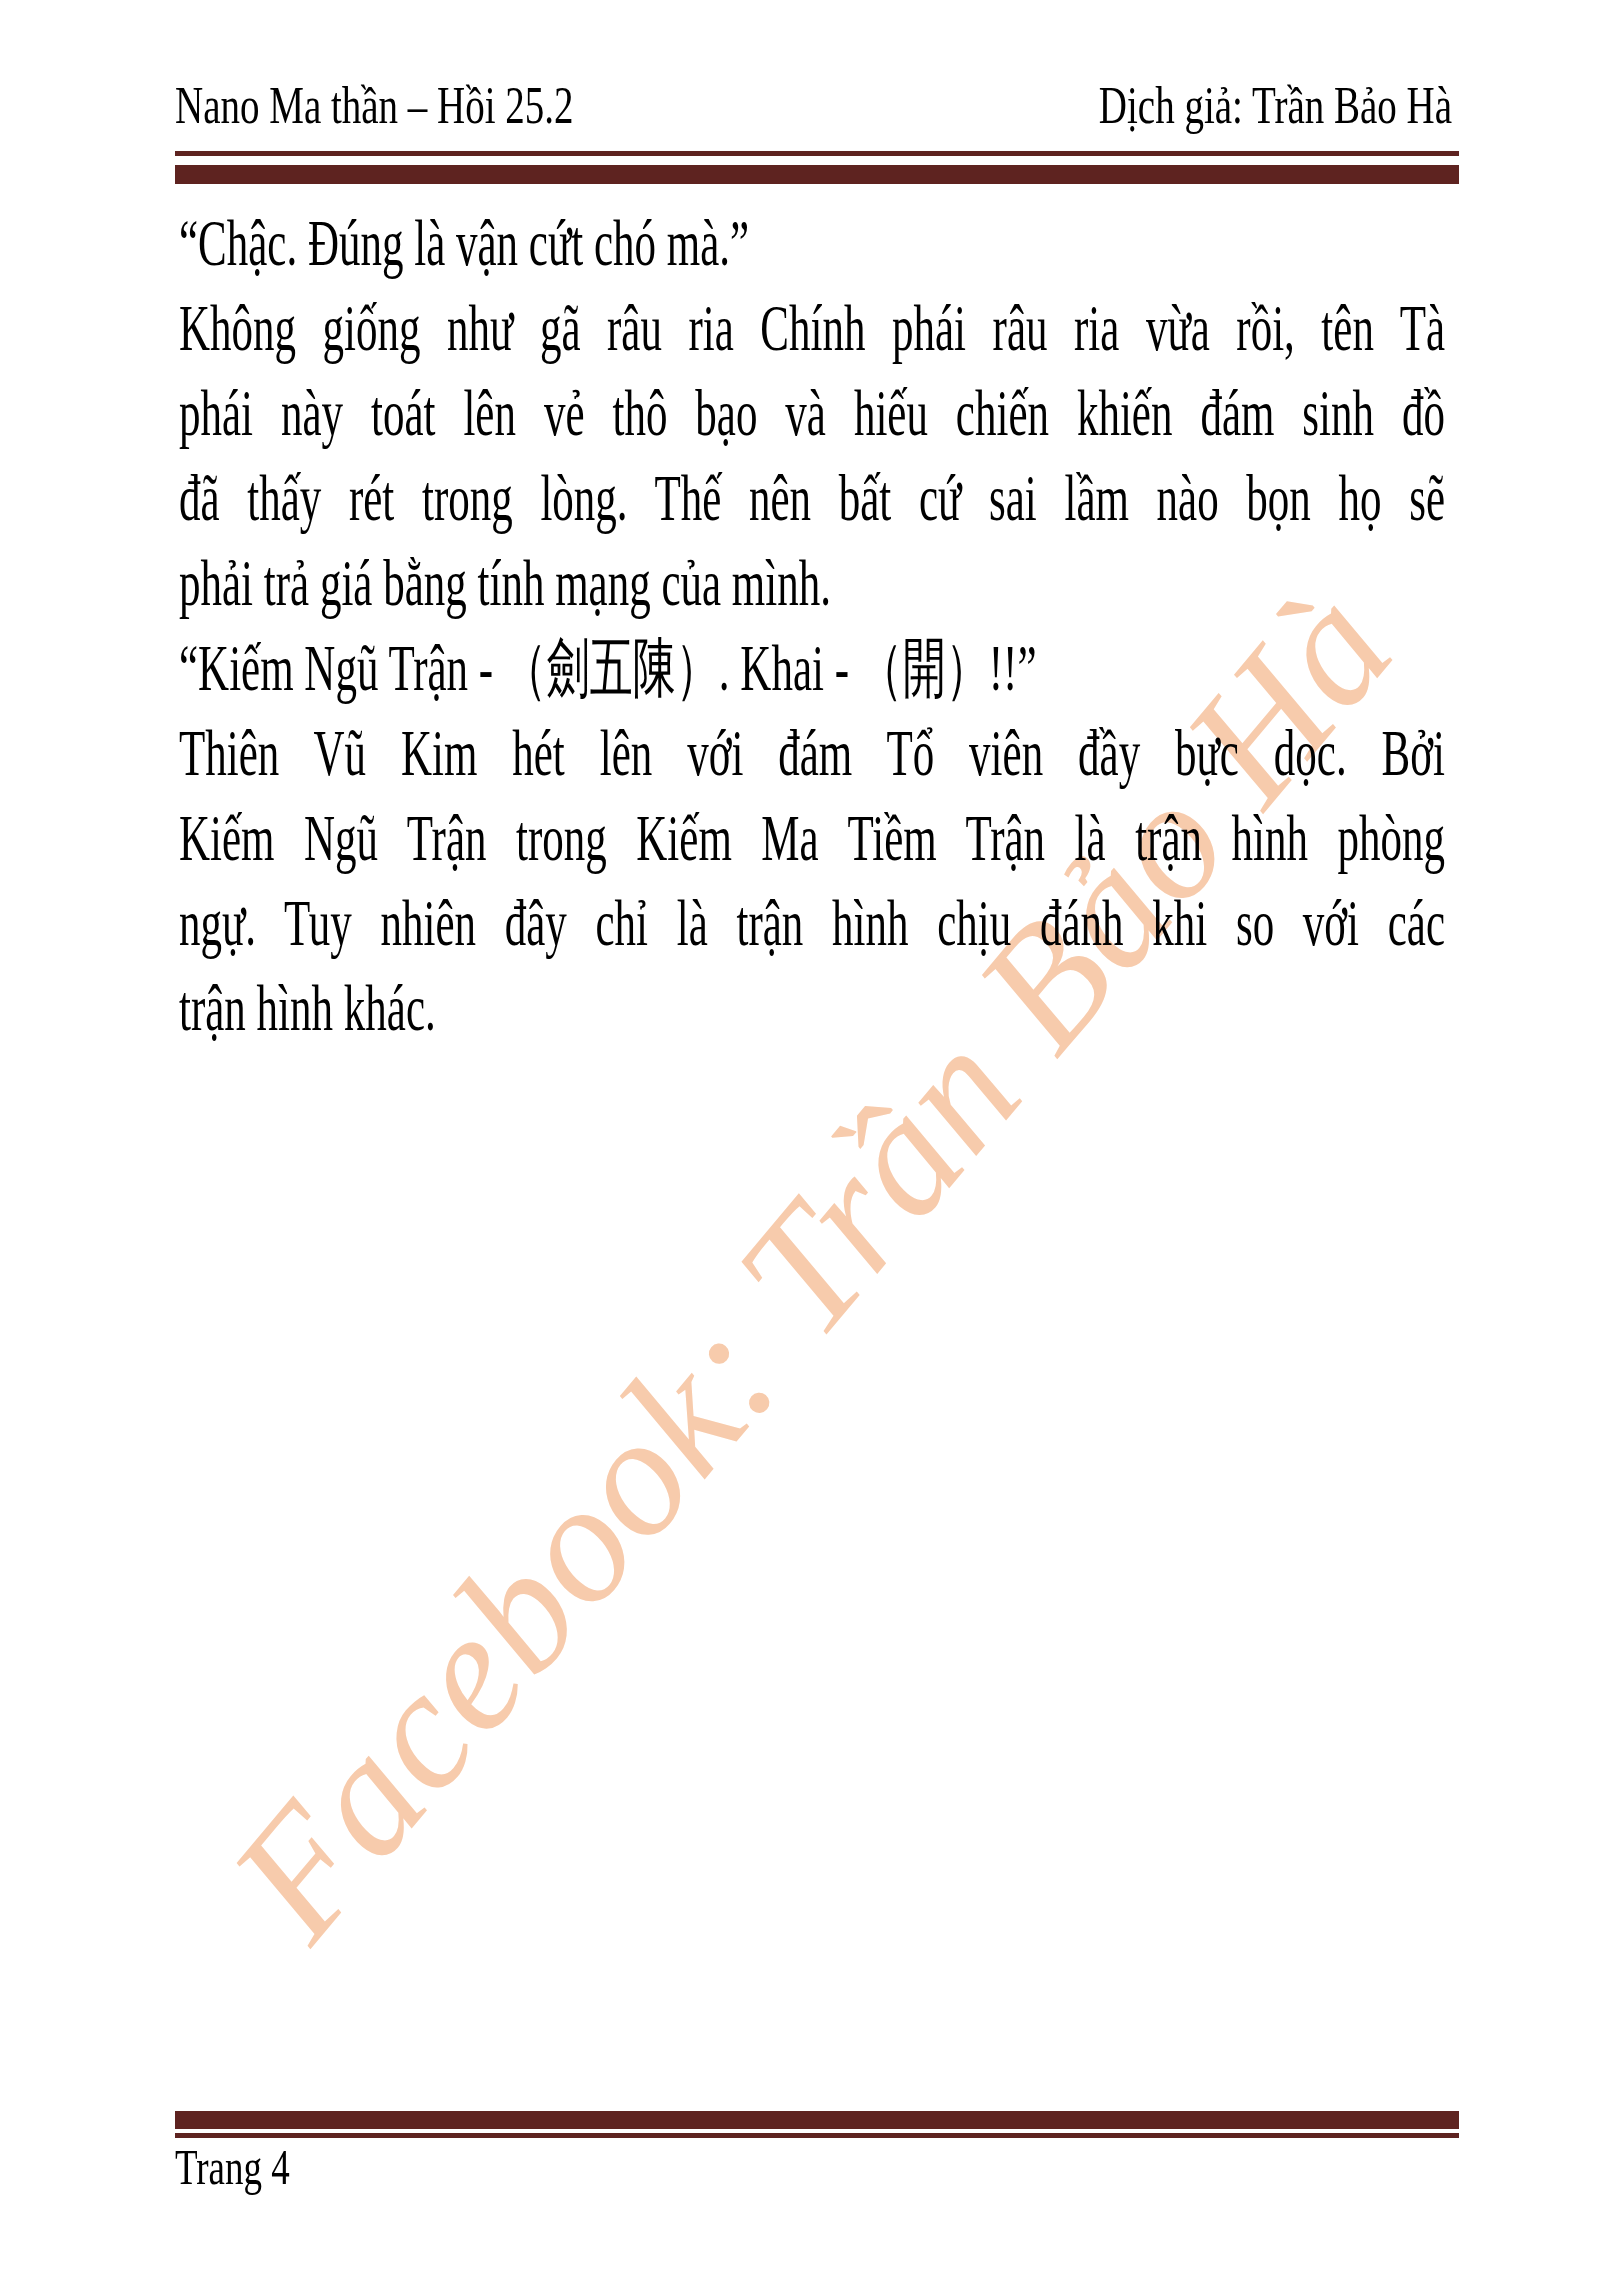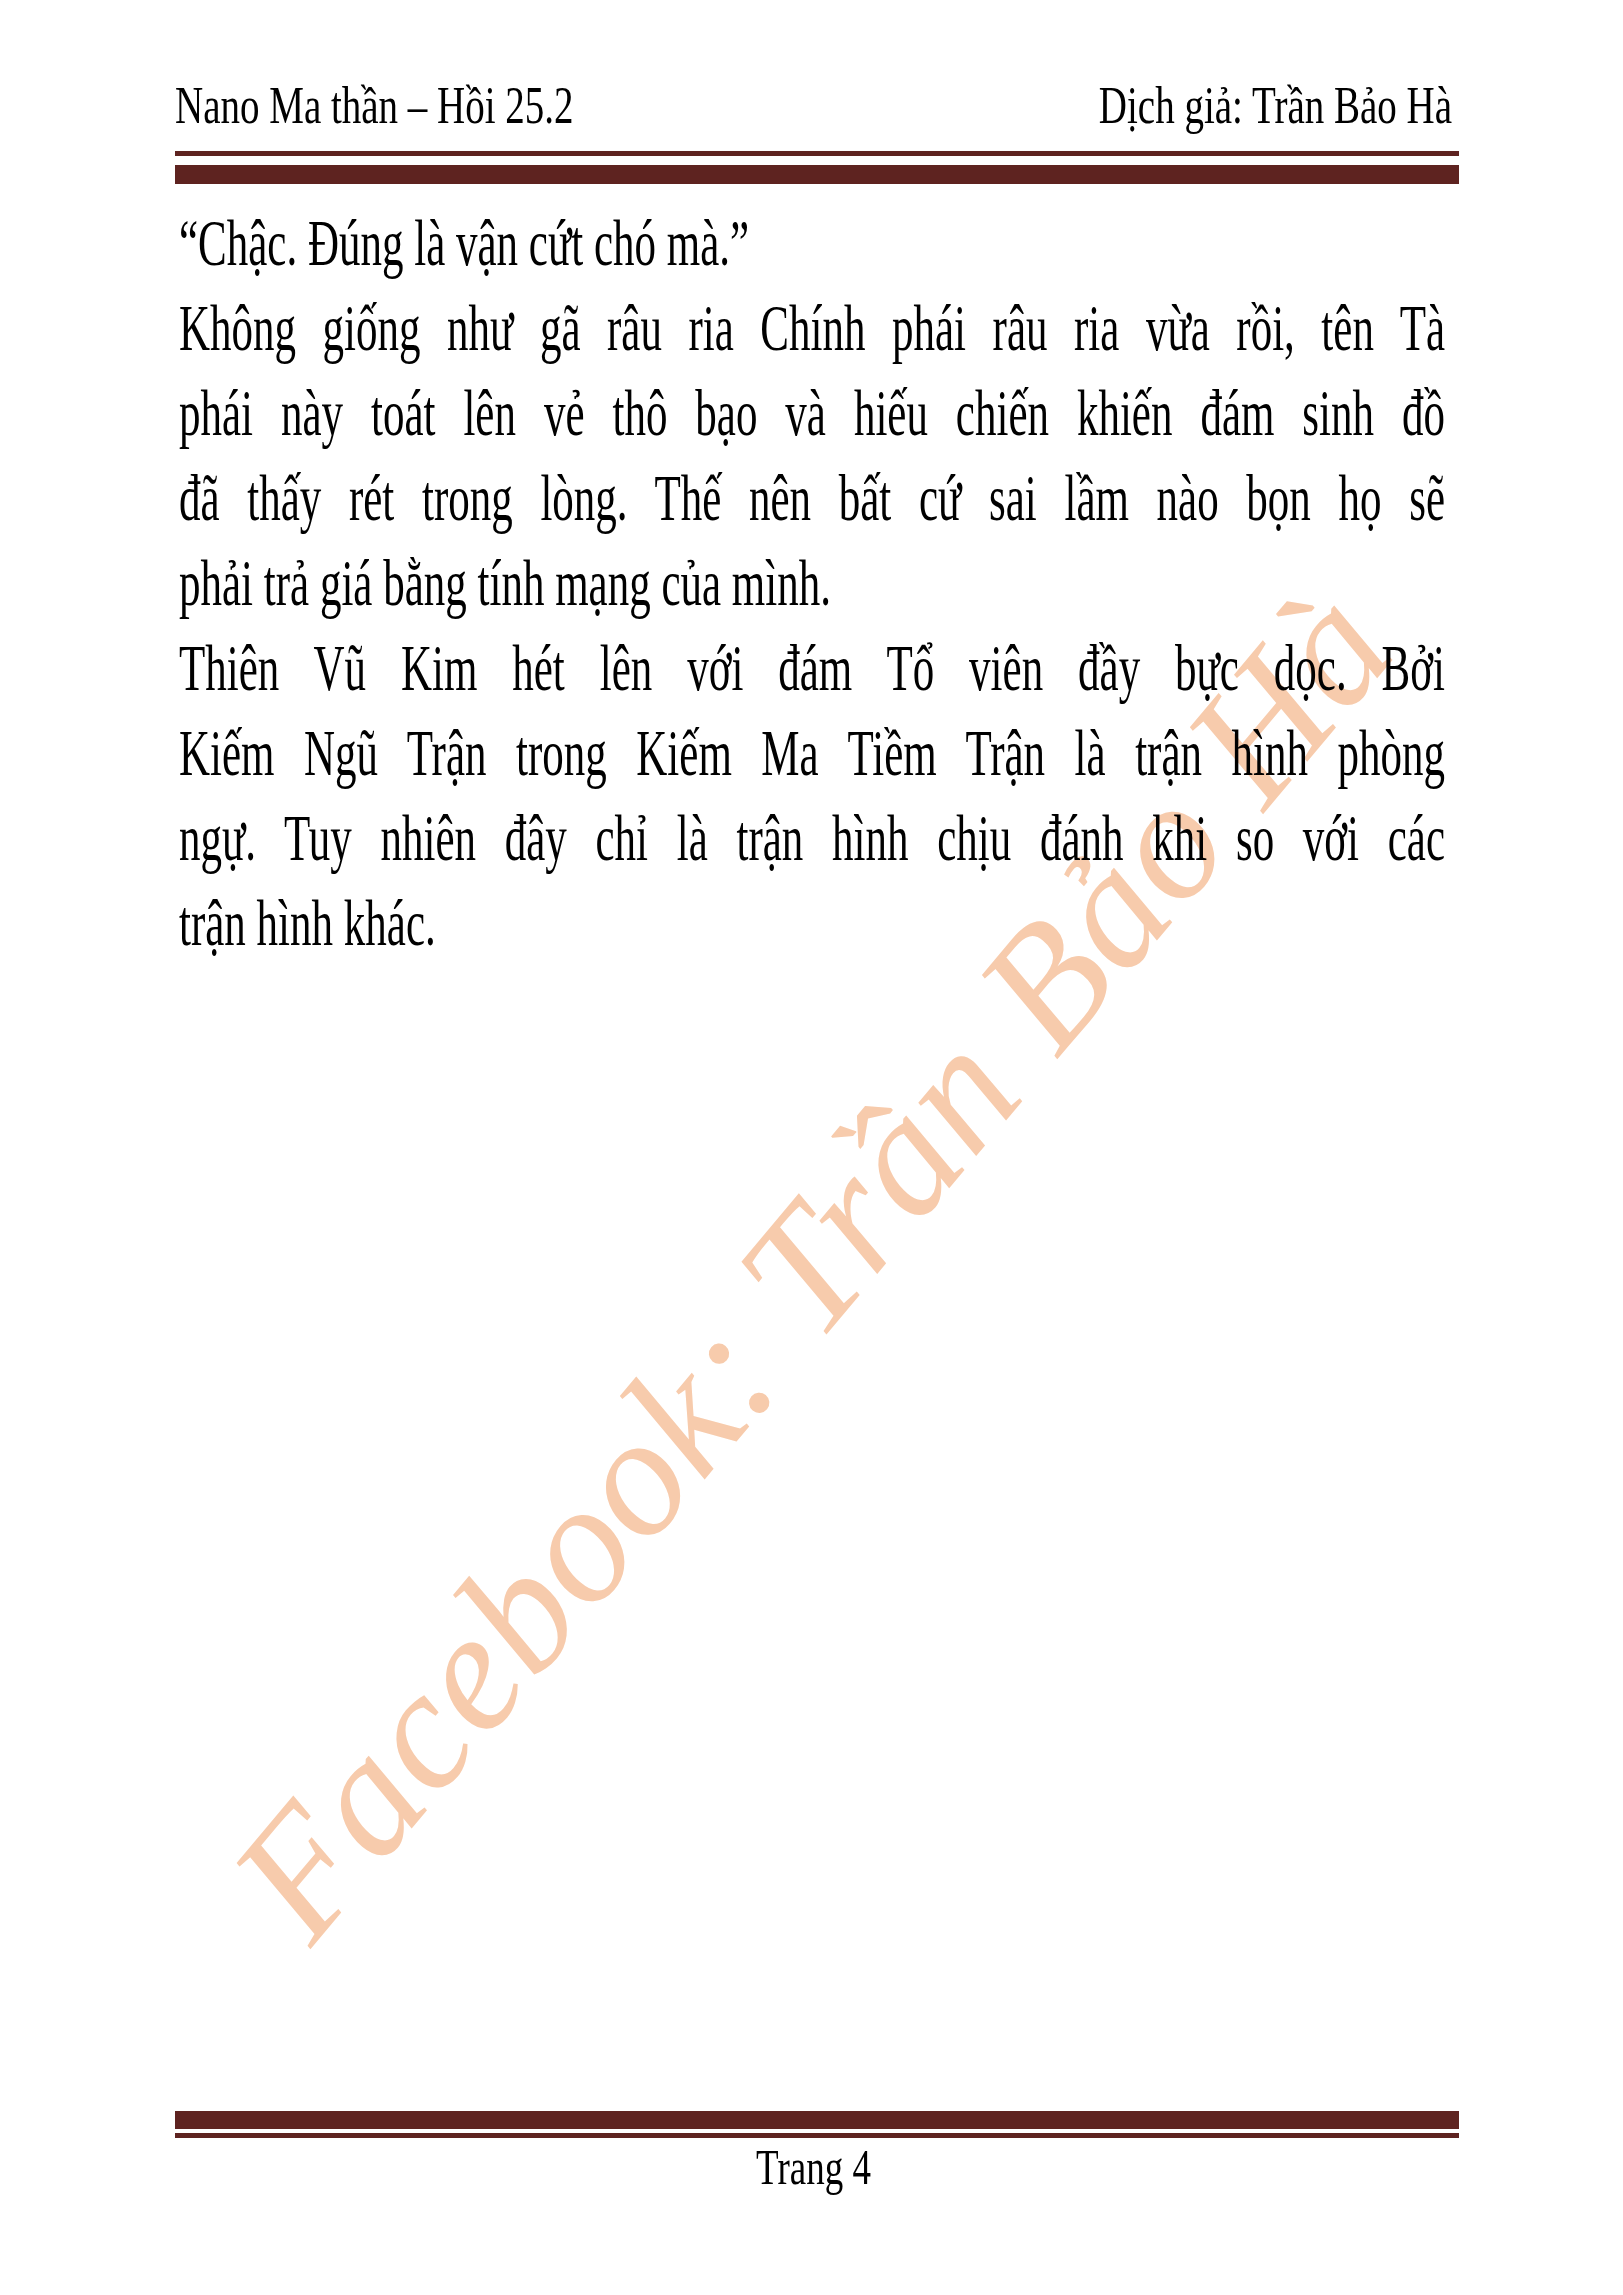--- a/index.html
+++ b/index.html
@@ -68,21 +68,21 @@
   .line.last { text-align: left; text-align-last: left; }
 
   
   .rule-footer-thick { top: 2111px; height: 17.7px; }
   .rule-footer-thin  { top: 2133px; height: 4.6px; }
   .footer {
     position: absolute;
     top: 2138px;
     left: 175px;
     right: 171px;
-    text-align: center;
+    text-align: left;
     font-size: 37px;
     line-height: 44px;
     z-index: 2;
   }
   .footer .stretch { display: inline-block; transform: scaleY(1.35); transform-origin: center top; }
 </style>
 </head>
 <body>
 
 <div class="page">
@@ -101,20 +101,23 @@
       <div class="paragraph">
         <div class="line last">“Chậc. Đúng là vận cứt chó mà.”</div>
       </div>
       <div class="paragraph">
         <div class="line justify">Không giống như gã râu ria Chính phái râu ria vừa rồi, tên Tà</div>
         <div class="line justify">phái này toát lên vẻ thô bạo và hiếu chiến khiến đám sinh đồ</div>
         <div class="line justify">đã thấy rét trong lòng. Thế nên bất cứ sai lầm nào bọn họ sẽ</div>
         <div class="line last">phải trả giá bằng tính mạng của mình.</div>
       </div>
       <div class="paragraph">
+        <div class="line last">“Kiếm Ngũ Trận - （劍五陳）. Khai - （開）!!”</div>
+      </div>
+      <div class="paragraph">
         <div class="line justify">Thiên Vũ Kim hét lên với đám Tổ viên đầy bực dọc. Bởi</div>
         <div class="line justify">Kiếm Ngũ Trận trong Kiếm Ma Tiềm Trận là trận hình phòng</div>
         <div class="line justify">ngự. Tuy nhiên đây chỉ là trận hình chịu đánh khi so với các</div>
         <div class="line last">trận hình khác.</div>
       </div>
     </div>
 
   <div class="rule rule-footer-thick" style="background: rgb(94, 35, 32);"></div>
   <div class="rule rule-footer-thin" style="background: rgb(94, 35, 32);"></div>
 

